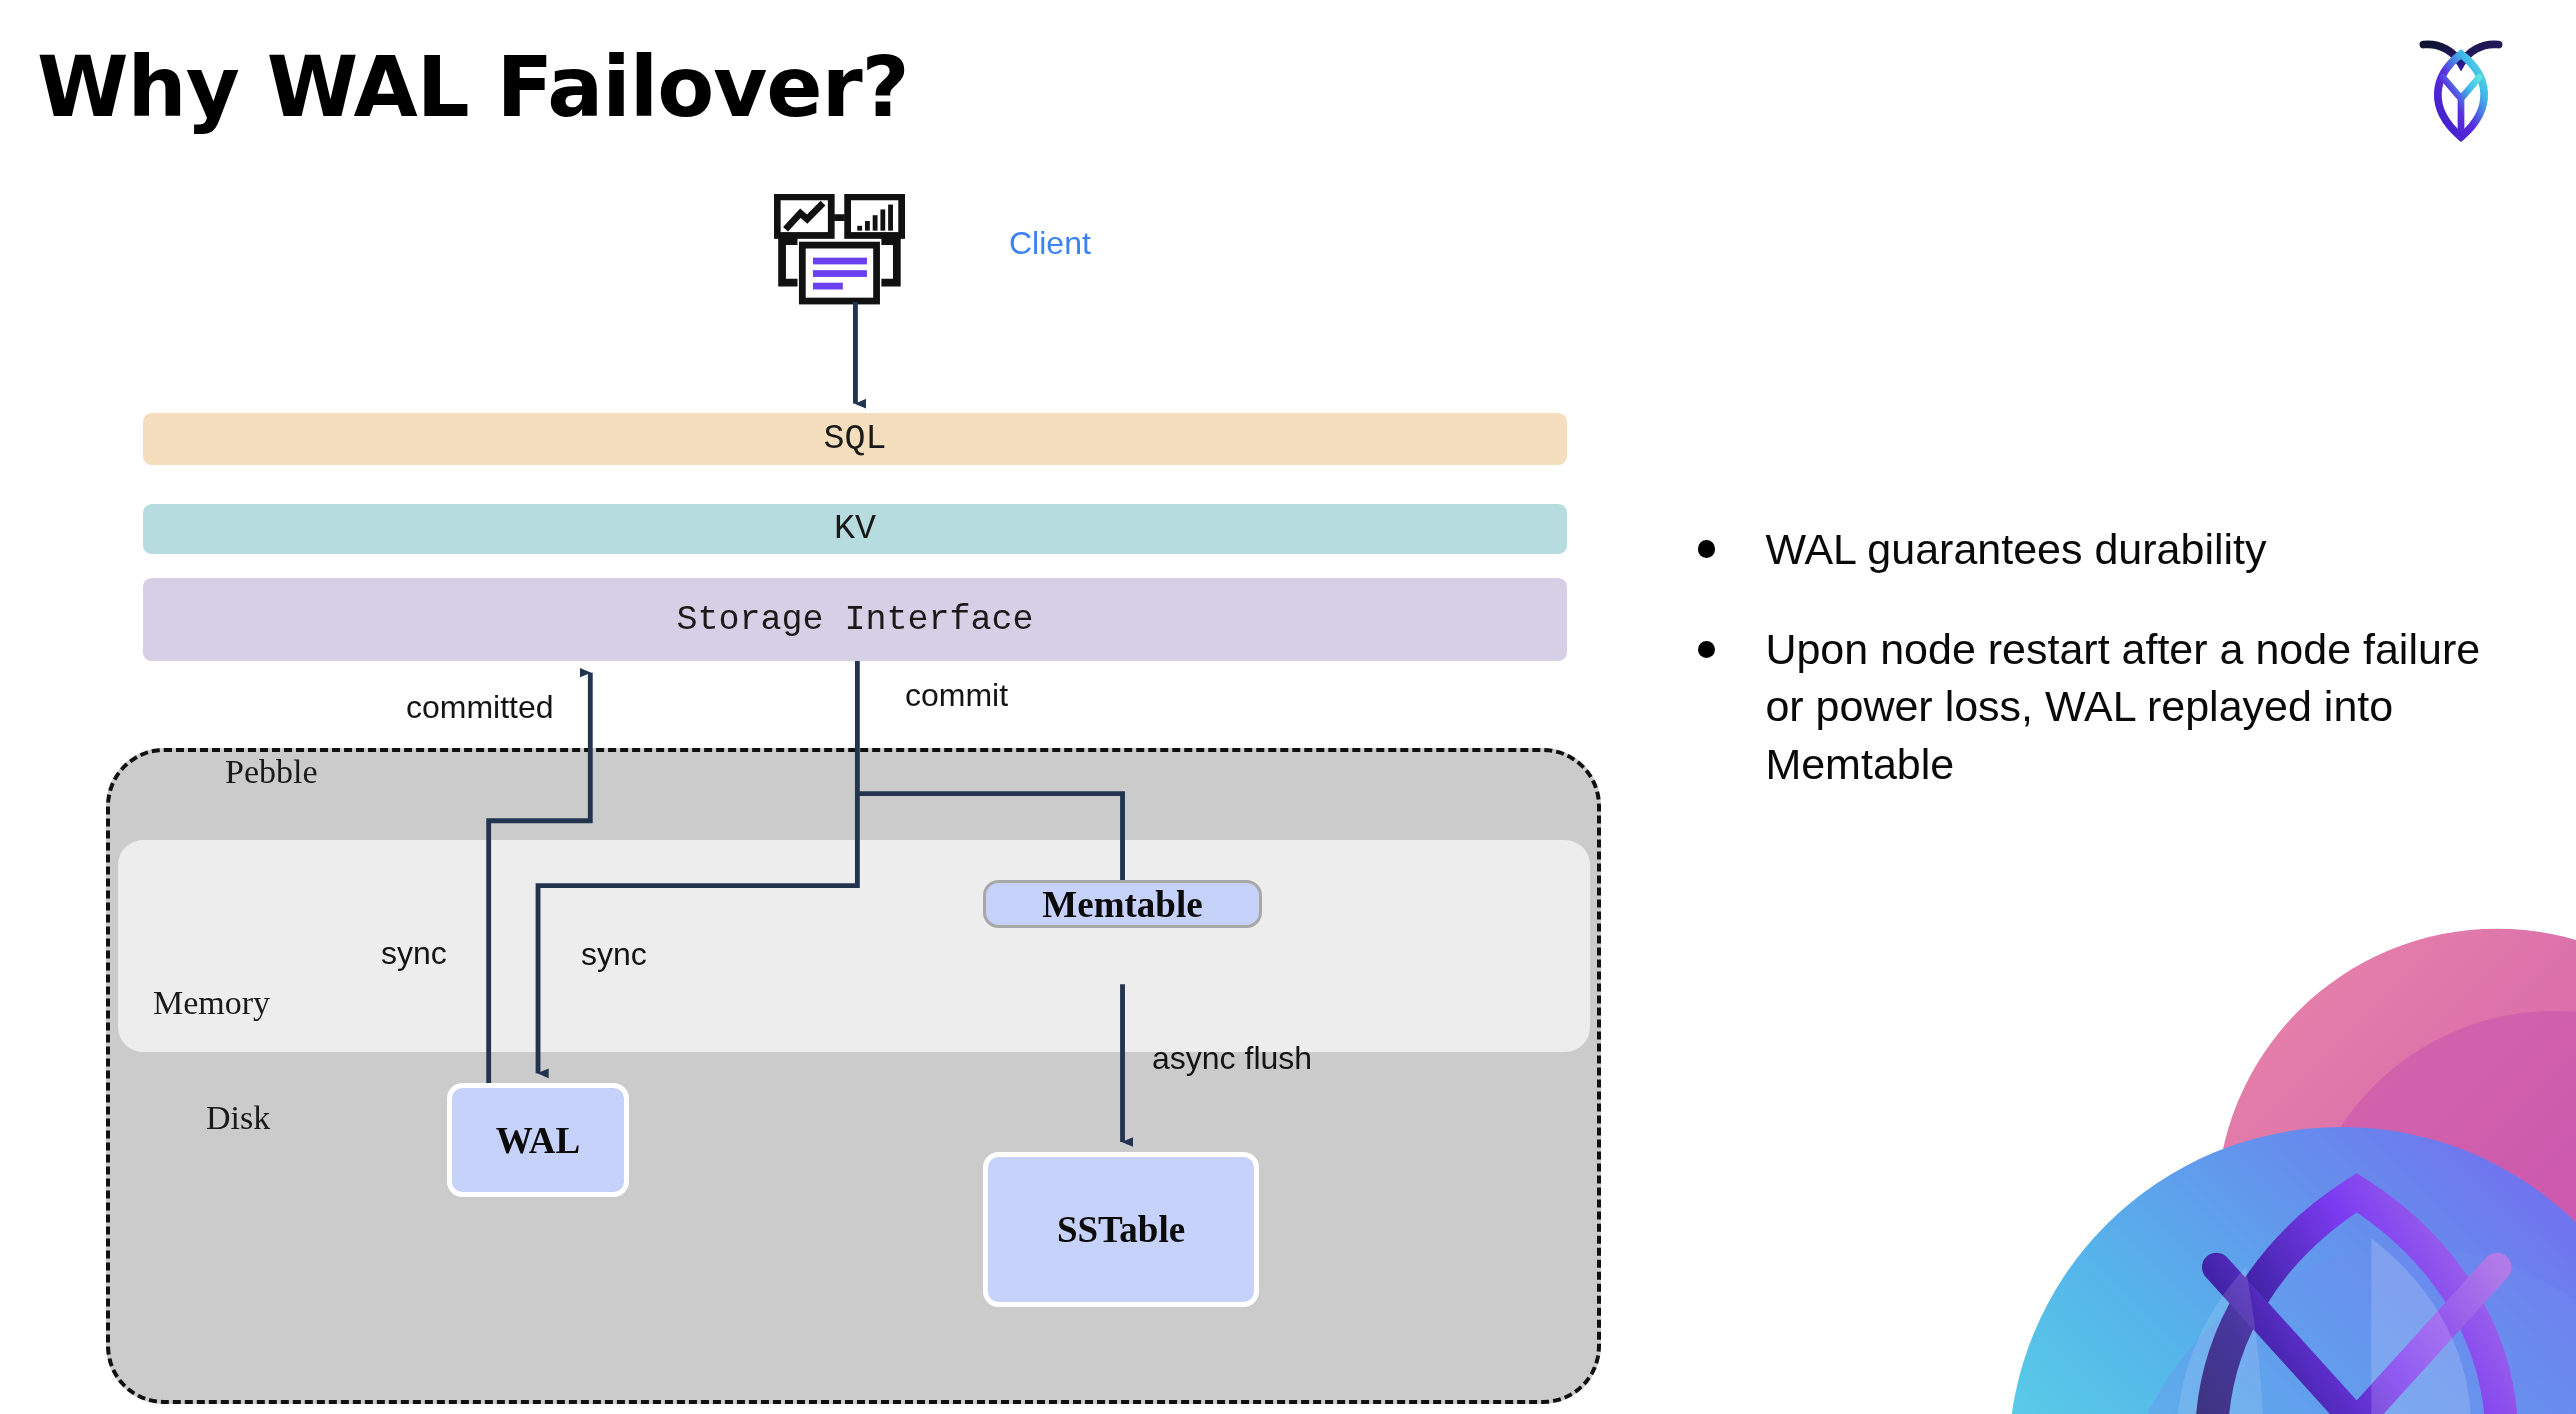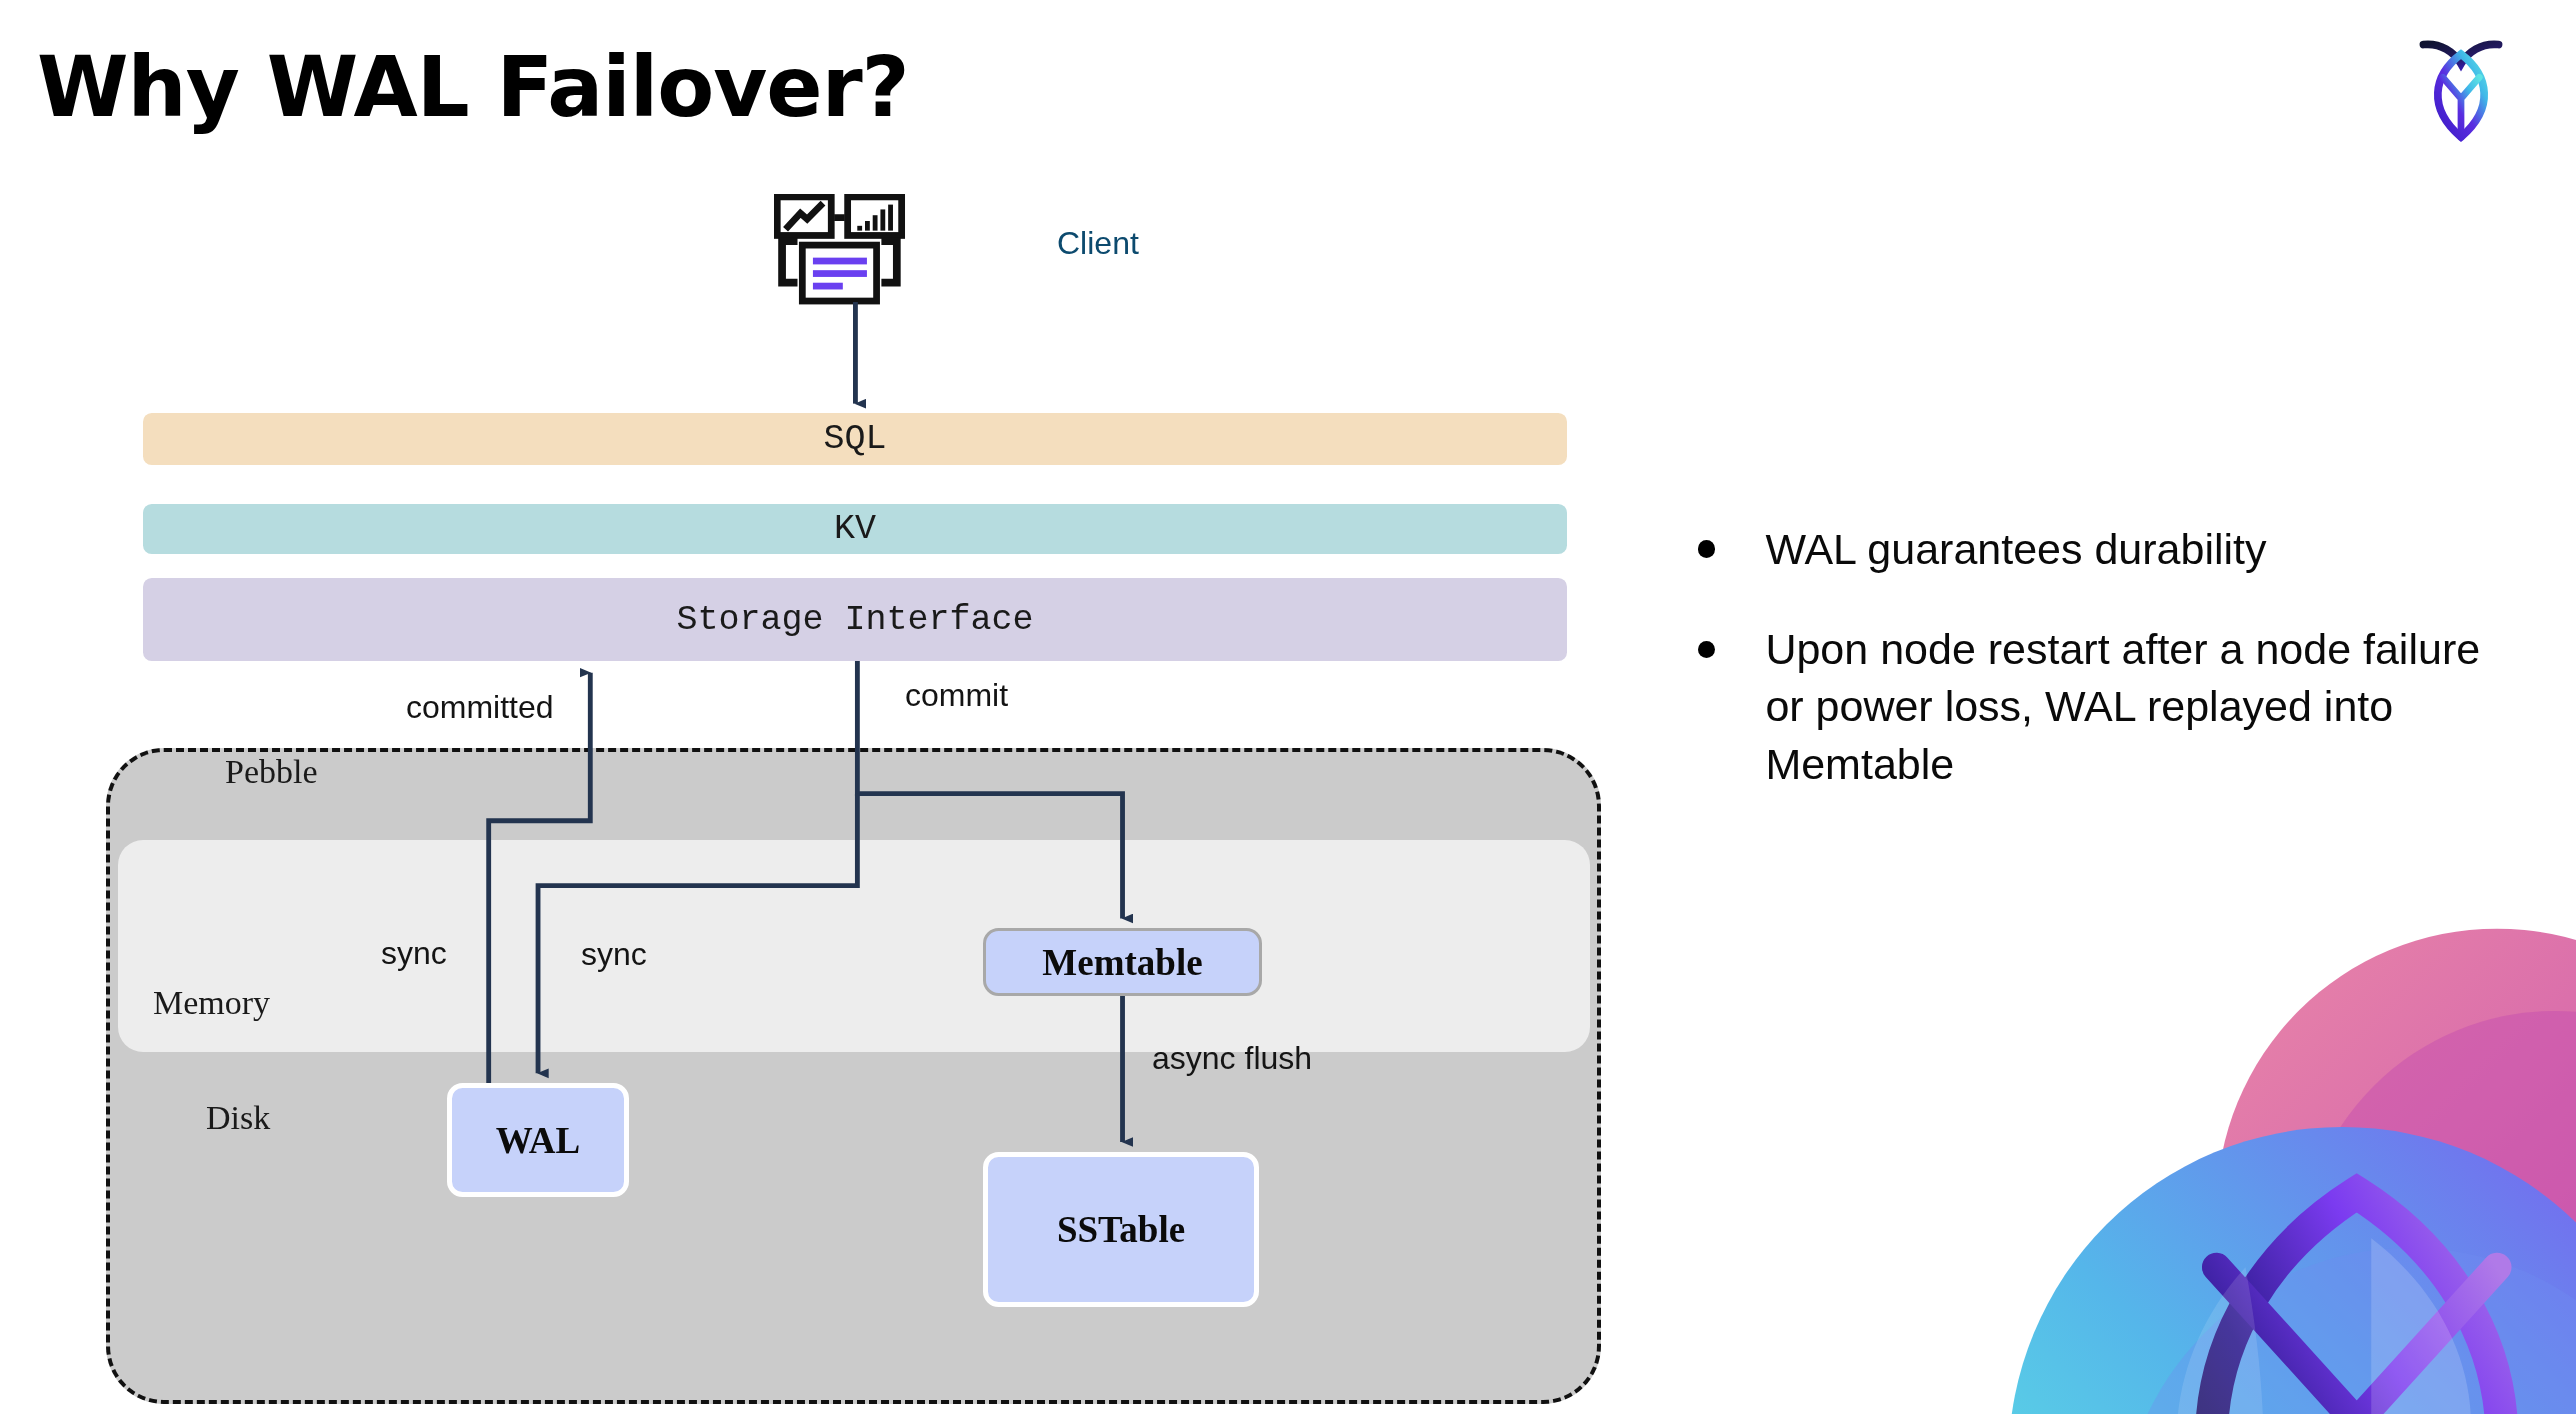--- a/index.html
+++ b/index.html
@@ -19,21 +19,21 @@
   
   .brand-logo{position:absolute;left:2408px;top:27px;width:106px;height:116px;}
 
   
   .deco-art{position:absolute;left:1955px;top:919px;width:639px;height:503px;overflow:hidden;pointer-events:none;}
 
   
   .client-icon{position:absolute;left:774px;top:194px;width:155px;height:135px;}
   .client-label{
     position:absolute;left:1009px;top:225px;
-    font-size:32px;color:#0c4a6e;font-family:"Liberation Sans",sans-serif;white-space:nowrap;margin-left:48px;
+    font-size:32px;color:#3b82f6;font-family:"Liberation Sans",sans-serif;white-space:nowrap;
   }
 
   
   .layer-bar{
     position:absolute;left:143px;width:1424px;border-radius:8.7px;
     display:flex;align-items:center;justify-content:center;
     font-family:Liberation Mono, monospace;font-size:35px;color:#1a1a1a;
   }
   #bar-sql{top:413px;height:52px;background:#f4debe;}
   #bar-kv{top:504px;height:50px;background:#b6dcdf;}
@@ -55,21 +55,21 @@
   #label-memory{left:153px;top:984px;}
   #label-disk{left:206px;top:1099px;}
 
   
   .node-box{
     position:absolute;background:#c6d2fa;border-radius:15.5px;
     display:flex;align-items:center;justify-content:center;
     font-family:"Liberation Serif",serif;font-weight:bold;font-size:37px;color:#0b0b0b;
     box-sizing:border-box;
   }
-  #node-memtable{left:983px;top:928px;width:279px;height:68px;border:3.9px solid #a8a8a8;}
+  #node-memtable{left:983px;top:880px;width:279px;height:48px;border:3.9px solid #a8a8a8;}
   #node-wal{left:447px;top:1083px;width:182px;height:114px;border:5.8px solid #ffffff;}
   #node-sstable{left:983px;top:1152px;width:276px;height:155px;border:5.8px solid #ffffff;text-align:center;}
 
   
   .edge-label{
     position:absolute;font-family:"Liberation Sans",sans-serif;font-size:32px;color:#141414;white-space:nowrap;
   }
   #lbl-committed{left:406px;top:689px;}
   #lbl-commit{left:905px;top:677px;}
   #lbl-sync-left{left:381px;top:935px;}

